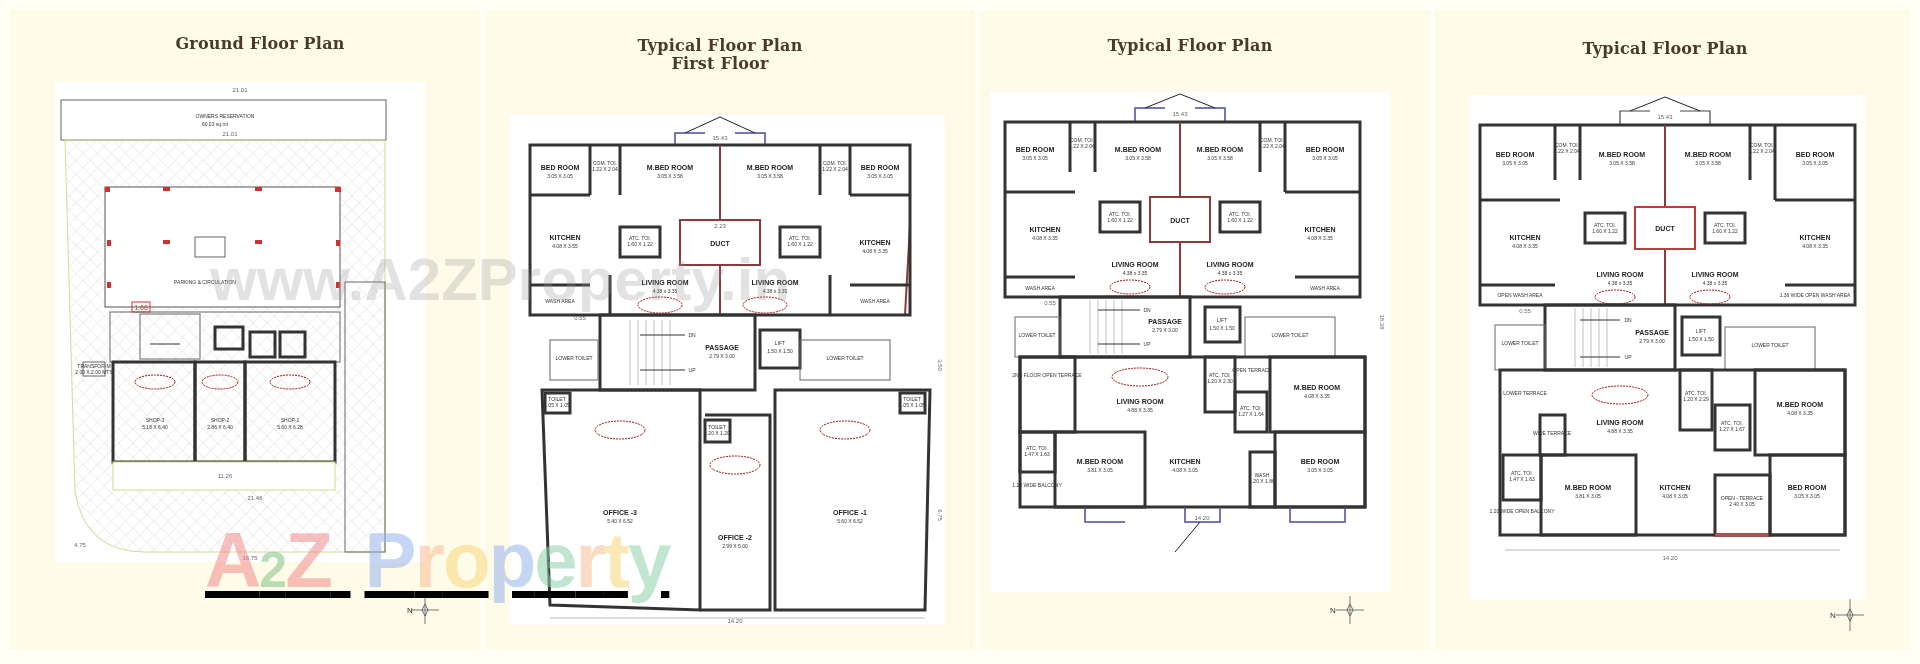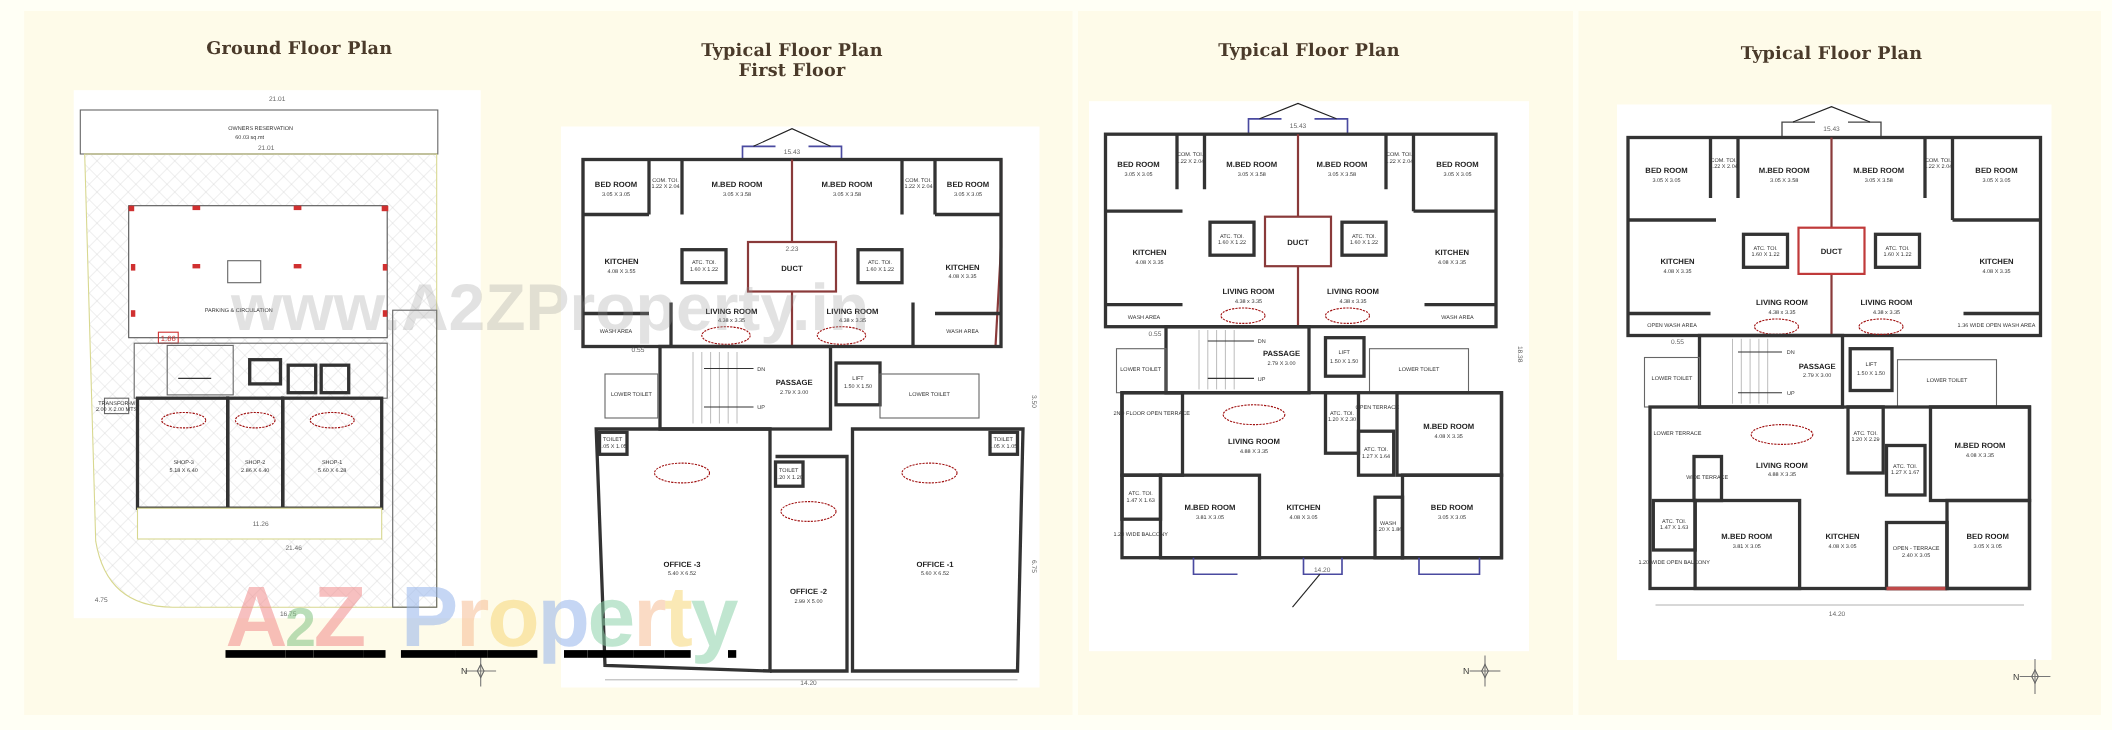--- a/index.html
+++ b/index.html
@@ -16,21 +16,21 @@
   .thin{stroke:#666;stroke-width:1;fill:none;}
   .bal{stroke:#4a4aa0;stroke-width:1.5;fill:none;}
   .oval{stroke:#a01010;stroke-width:1;fill:none;stroke-dasharray:2 1;}
   .compass{position:absolute;}
   .logo{position:absolute;}
   .wm{position:absolute;font-family:"Liberation Sans",sans-serif;font-weight:bold;}
 </style>
 </head>
 <body>
 
-<div class="panel" style="left:22px;top:10px;width:470px;height:640px;">
+<div class="panel" style="left:10px;top:10px;width:470px;height:640px;">
   <div class="title" style="left:100px;top:25px;width:300px;">
     <div>Ground Floor Plan</div>
   </div>
   <div class="sheet" style="left:45px;top:72px;width:370px;height:480px;">
     <svg width="370" height="480" viewBox="0 0 370 480">
       <defs>
         <pattern id="hatch" width="10" height="10" patternUnits="userSpaceOnUse" patternTransform="rotate(45)">
           <line x1="0" y1="0" x2="0" y2="10" stroke="#ccc" stroke-width="0.6"></line>
           <line x1="0" y1="0" x2="10" y2="0" stroke="#ccc" stroke-width="0.6"></line>
         </pattern>

